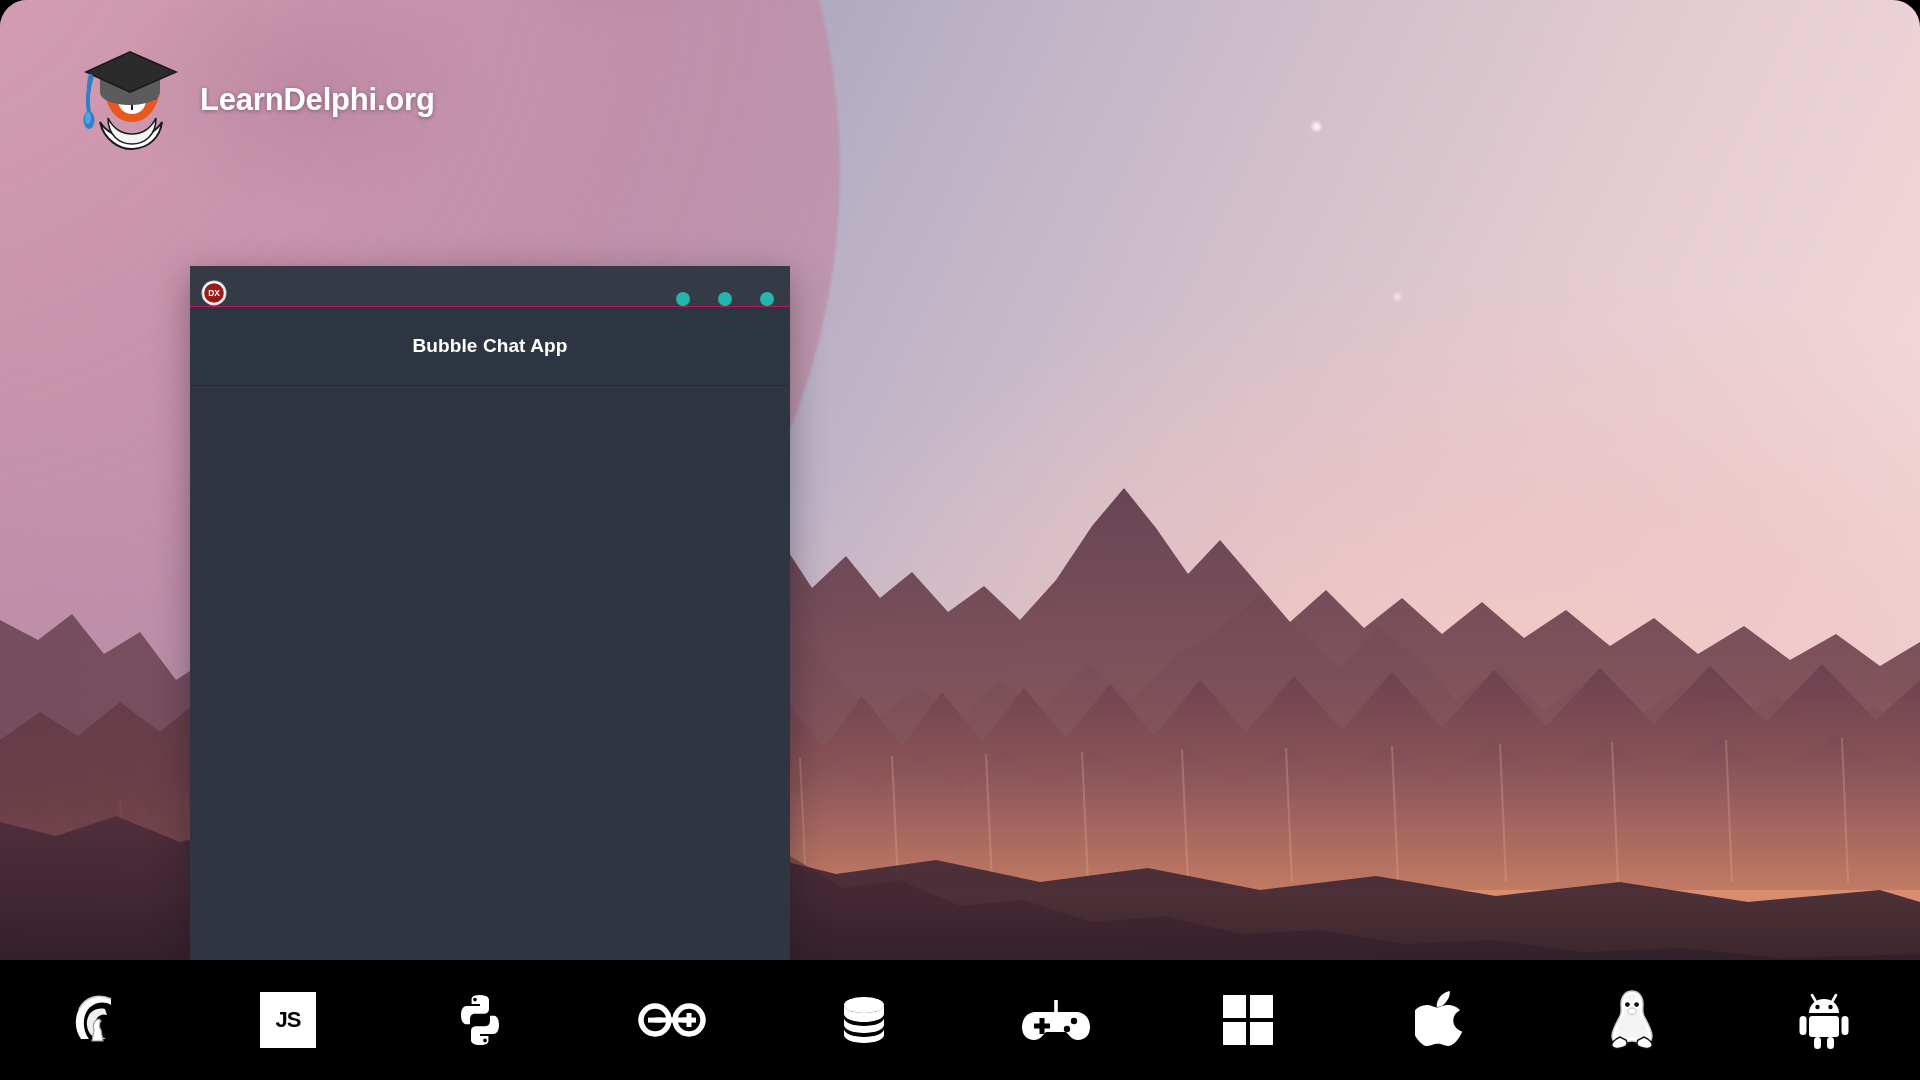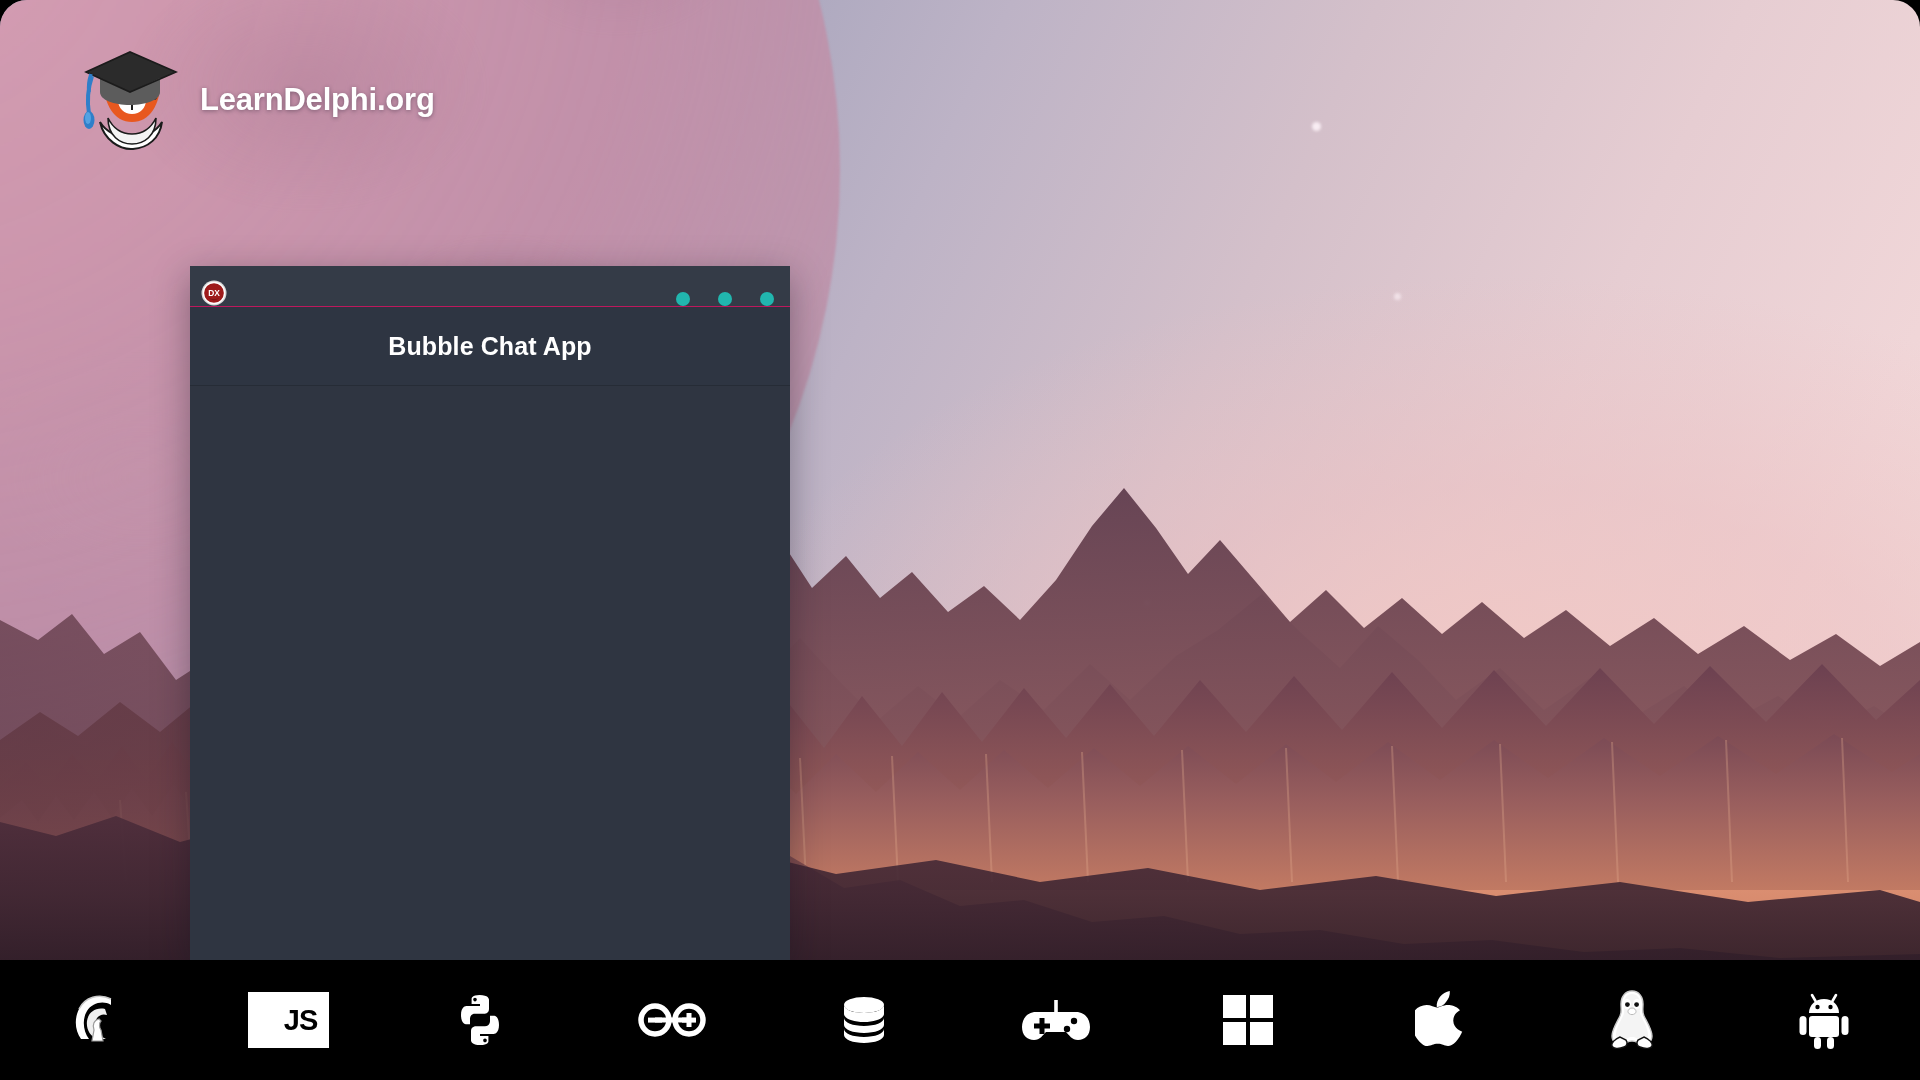--- a/index.html
+++ b/index.html
@@ -184,21 +184,21 @@
   .app-header {
     flex: 0 0 78px;
     background: #2e3542;
     border-bottom: 1px solid #262c36;
     display: flex;
     align-items: center;
     justify-content: center;
   }
   .app-title {
     color: #ffffff;
-    font-size: 25px;
+    font-size: 19px;
     font-weight: bold;
     letter-spacing: 0.1px;
   }
 
   .chat-body {
     flex: 1 1 auto;
     background: #2f3541;
     position: relative;
     overflow: hidden;
   }
@@ -224,25 +224,24 @@
     cursor: pointer;
   }
   .task-item svg { display: block; }
   .js-badge {
     width: 56px; height: 56px;
     background: #ffffff;
     display: flex;
     align-items: center;
     justify-content: center;
     color: #000000;
-    font-size: 29px;
+    font-size: 22px;
     font-weight: bold;
     font-family: "Liberation Sans", sans-serif;
     letter-spacing: -1px;
-    padding-left: 25px;
   }
 </style>
 </head>
 <body>
 
 <div id="desktop">
 
   <div class="wallpaper">
     <div class="sky"></div>
     <div class="sky-warm"></div>

